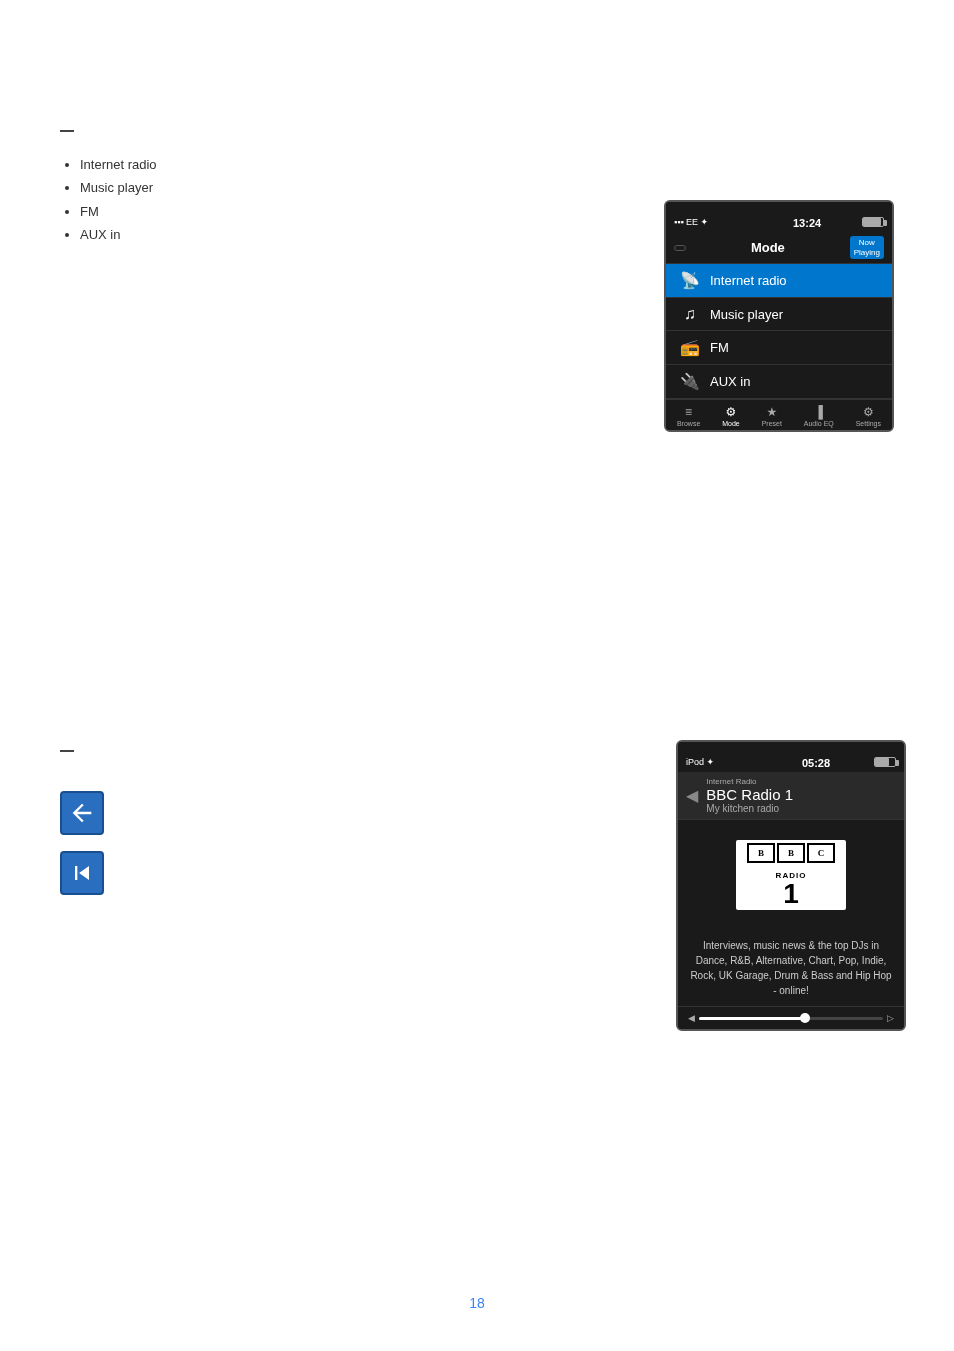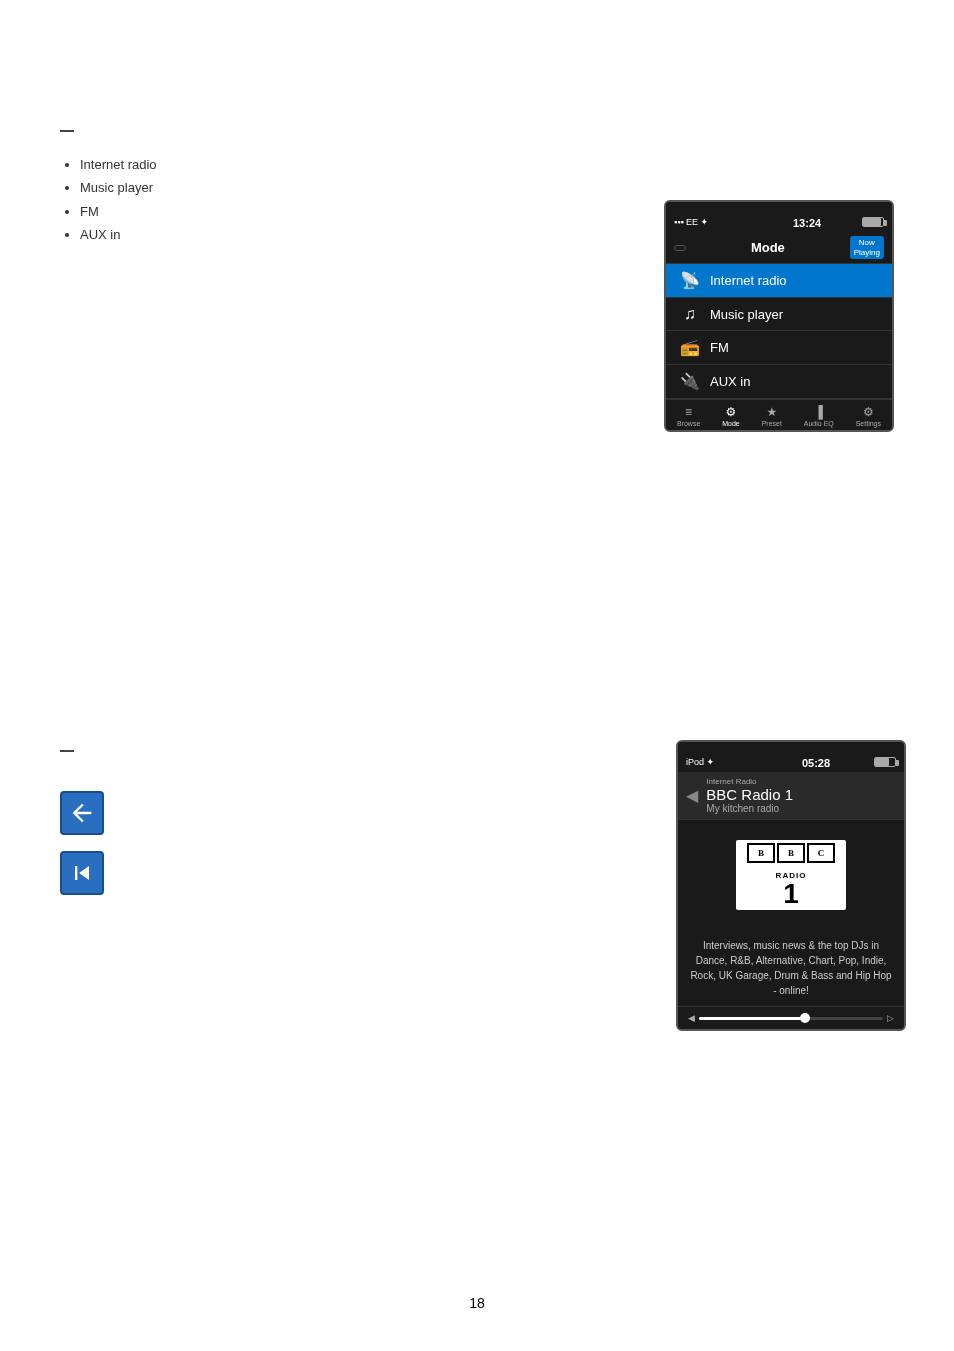--- a/index.html
+++ b/index.html
@@ -192,21 +192,21 @@
     }
     .arrow-icon-box svg { width: 28px; height: 28px; fill: #fff; }
 
     
     .page-number {
       position: absolute;
       bottom: 40px;
       left: 50%;
       transform: translateX(-50%);
       font-size: 14px;
-      color: #000000;
+      color: #3b82f6;
     }
 
     
     .bbc-screen {
       background: #1a1a1a;
     }
     .bbc-back-bar {
       background: #2a2a2a;
       display: flex;
       align-items: center;

